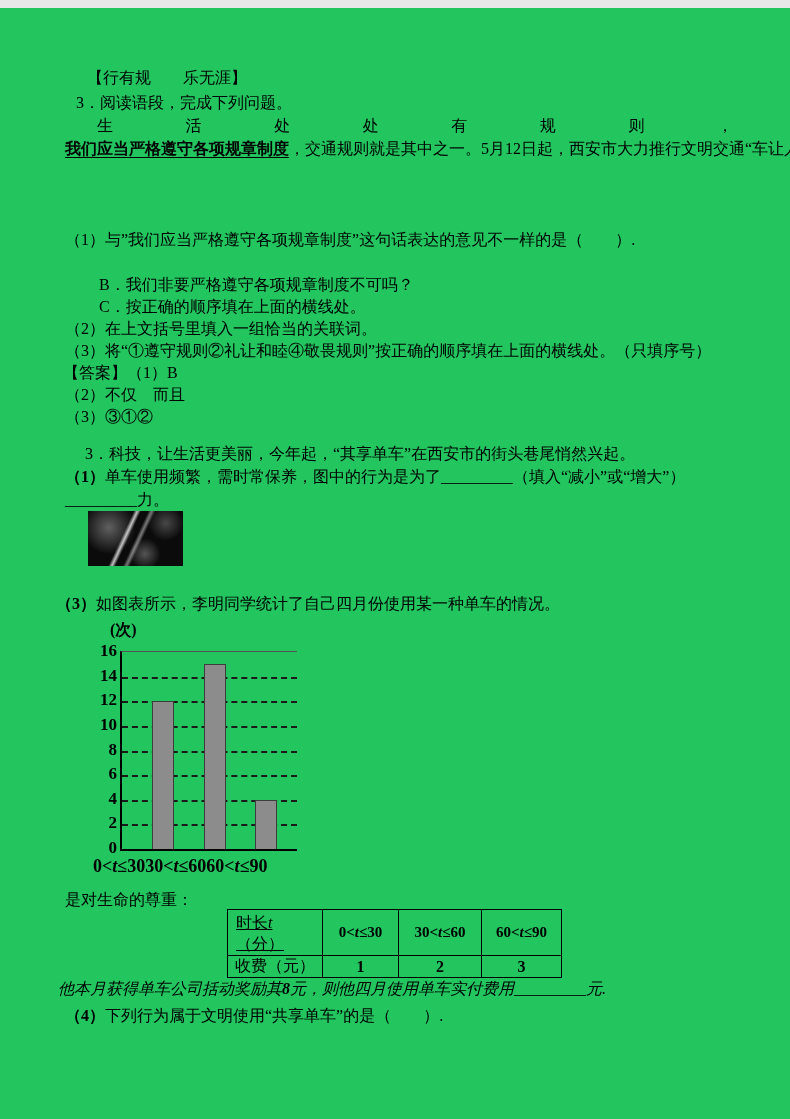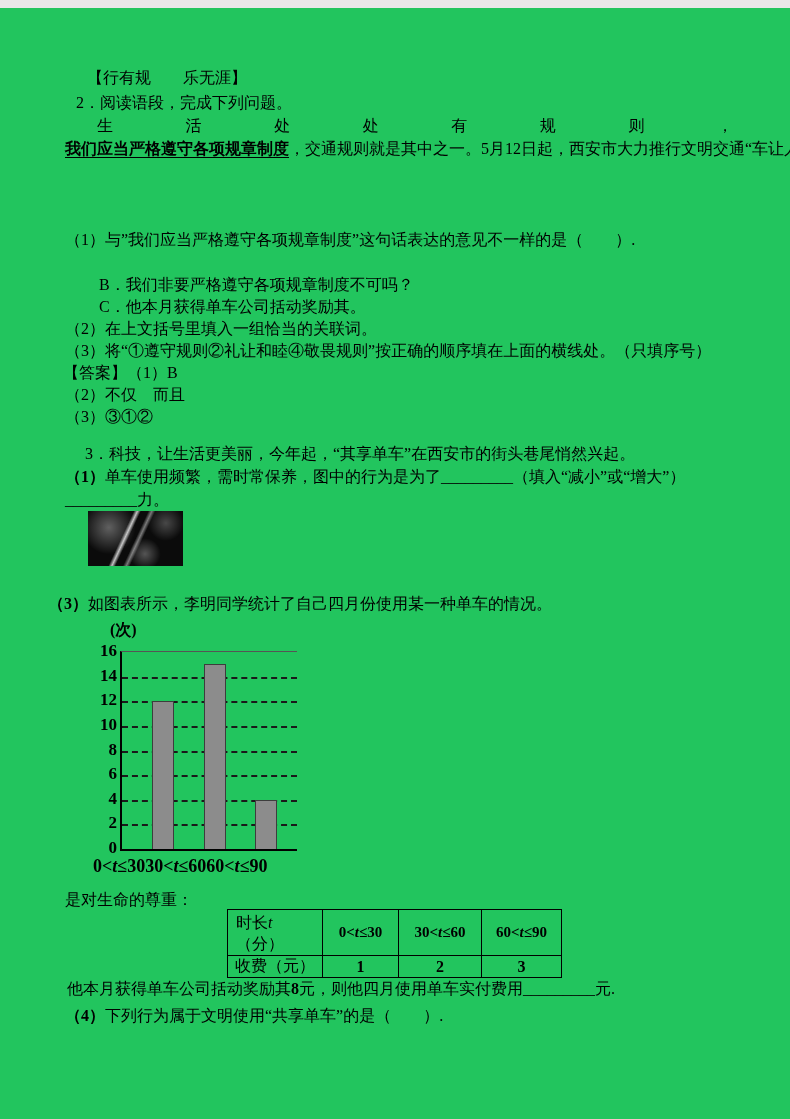--- a/index.html
+++ b/index.html
@@ -41,58 +41,58 @@
     position:absolute;left:0;width:24px;text-align:right;
     font-weight:bold;font-size:17px;line-height:20px;font-family:"Liberation Serif",serif;
   }
   .chart .xlabels{
     position:absolute;left:0;top:236px;display:flex;white-space:nowrap;
     font-weight:bold;font-size:18px;font-family:"Liberation Serif",serif;
   }
   
   .feetable{position:absolute;left:227px;top:901px;border-collapse:collapse;table-layout:fixed;}
   .feetable td{border:1.5px solid #000;padding:0 4px;box-sizing:border-box;}
-  .feetable .h0{width:95px;vertical-align:top;padding-top:3px;padding-left:8px;font-size:16px;}
+  .feetable .h0{width:95px;vertical-align:top;padding-top:3px;padding-left:8px;font-size:16px;text-decoration:underline;}
   .feetable .hr{width:80px;text-align:center;vertical-align:middle;font-weight:bold;font-size:15px;}
   .feetable tr.r1 td{height:46px;}
   .feetable tr.r2 td{height:22px;text-align:center;}
   .feetable tr.r2 .c0{text-align:center;font-size:16px;}
   .feetable tr.r2 .num{font-weight:bold;font-size:16px;}
   i{font-style:italic;}
 </style>
 </head>
 <body>
 
 <div id="page">
 
   <div class="ln" style="left:87px;top:59px;">【行有规　　乐无涯】</div>
-  <div class="ln" style="left:76px;top:84px;">2．阅读语段，完成下列问题。</div>
+  <div class="ln" style="left:76px;top:84px;">3．阅读语段，完成下列问题。</div>
 
   <div class="passage">
     <span class="seg">生活处处有规则，</span><span class="u seg">我们应当严格遵守各项规章制度</span><span class="seg">，交通规则就是其中之一。5月12日起，西安市大力推行文明交通“车让人”活动，斑马践前的“车让人”（　　）是个交通安全问题，（　　）是对生命的尊重，直接反映着城市文明程度。“车让人”，让出一片安全，让出一片秩序，让出一个文明的大西安；“人守规”，守出一份温情，守出一份理解，守出一份和谐。只要人人都能行动起来，努力营造_________、_________、_________的氛围，大西安的明天一定会更加美好。</span>
   </div>
 
   <div class="ln" style="left:65px;top:221px;">（1）与”我们应当严格遵守各项规章制度”这句话表达的意见不一样的是（　　）.</div>
   <div class="ln" style="left:99px;top:266px;">B．我们非要严格遵守各项规章制度不可吗？</div>
-  <div class="ln" style="left:99px;top:288px;">C．他本月获得单车公司括动奖励其。</div>
+  <div class="ln" style="left:99px;top:288px;">C．按正确的顺序填在上面的横线处。</div>
   <div class="ln" style="left:65px;top:310px;">（2）在上文括号里填入一组恰当的关联词。</div>
   <div class="ln" style="left:65px;top:332px;">（3）将“①遵守规则②礼让和睦④敬畏规则”按正确的顺序填在上面的横线处。（只填序号）</div>
 
   <div class="ln" style="left:63px;top:354px;">【答案】（1）B</div>
   <div class="ln" style="left:65px;top:376px;">（2）不仅　而且</div>
   <div class="ln" style="left:65px;top:398px;">（3）③①②</div>
 
   <div class="ln" style="left:85px;top:435px;">3．科技，让生活更美丽，今年起，“其享单车”在西安市的街头巷尾悄然兴起。</div>
 
   <div class="ln" style="left:65px;top:458px;text-align:right;"><span class="b seg">（1）</span><span class="seg">单车使用频繁，需时常保养，图中的行为是为了_________（填入“减小”或“增大”）</span></div>
   <div class="ln" style="left:65px;top:481px;">_________力。</div>
 
   <div class="photo"></div>
 
-  <div class="ln" style="left:48px;top:585px;"><span class="b seg">（3）</span><span class="seg">如图表所示，李明同学统计了自己四月份使用某一种单车的情况。</span></div>
+  <div class="ln" style="left:56px;top:585px;"><span class="b seg">（3）</span><span class="seg">如图表所示，李明同学统计了自己四月份使用某一种单车的情况。</span></div>
 
   <div class="chart">
     <div class="ylabel">(次)</div>
     <div>
         <div class="ytick" style="top: 218px;">0</div>
         <div class="ytick" style="top: 193.375px;">2</div>
         <div class="ytick" style="top: 168.75px;">4</div>
         <div class="ytick" style="top: 144.125px;">6</div>
         <div class="ytick" style="top: 119.5px;">8</div>
         <div class="ytick" style="top: 94.875px; text-align: right;">10</div>
@@ -131,17 +131,17 @@
     </tr>
     <tr class="r2">
       <td class="c0">收费（元）</td>
       <td class="num">1</td>
       <td class="num">2</td>
       <td class="num">3</td>
     </tr>
   </tbody>
     </table>
 
-  <div class="ln" style="left:67px;top:970px;"><span class="seg">他本月获得单车公司括动奖励其</span><span class="b seg">8</span><span class="seg">元，则他四月使用单车实付费用_________元.</span></div>
+  <div class="ln" style="left:58px;top:970px;font-style:italic;"><span class="seg">他本月获得单车公司括动奖励其</span><span class="b seg">8</span><span class="seg">元，则他四月使用单车实付费用_________元.</span></div>
 
   <div class="ln" style="left:65px;top:997px;"><span class="b seg">（4）</span><span class="seg">下列行为属于文明使用“共享单车”的是（　　）.</span></div>
 
 </div>
 
 </body></html>

